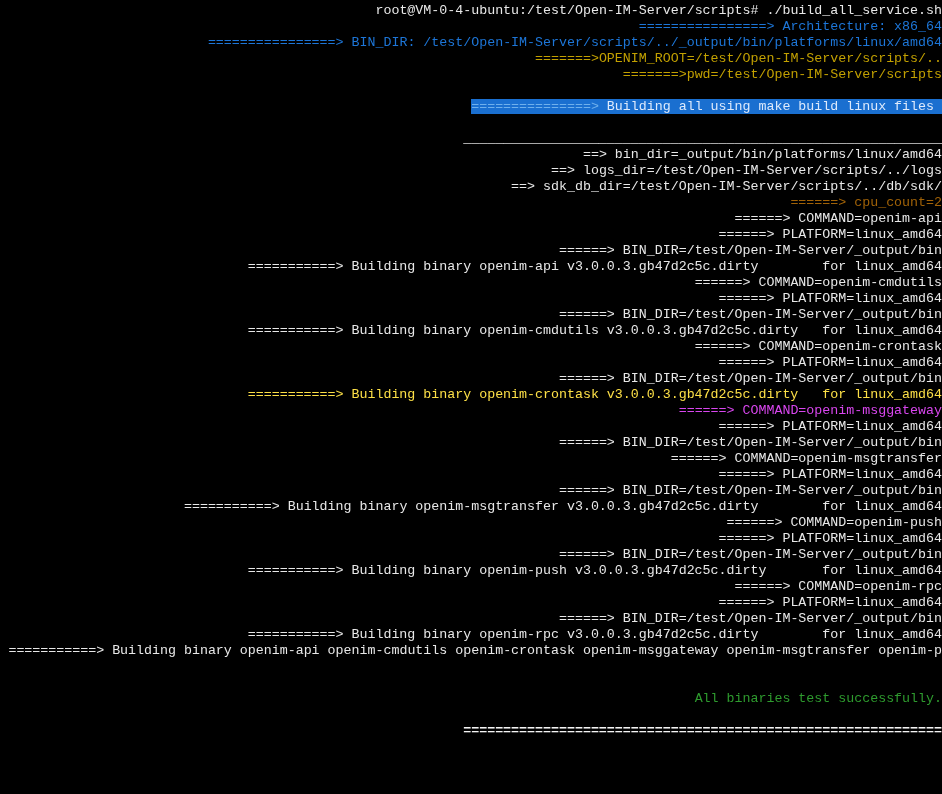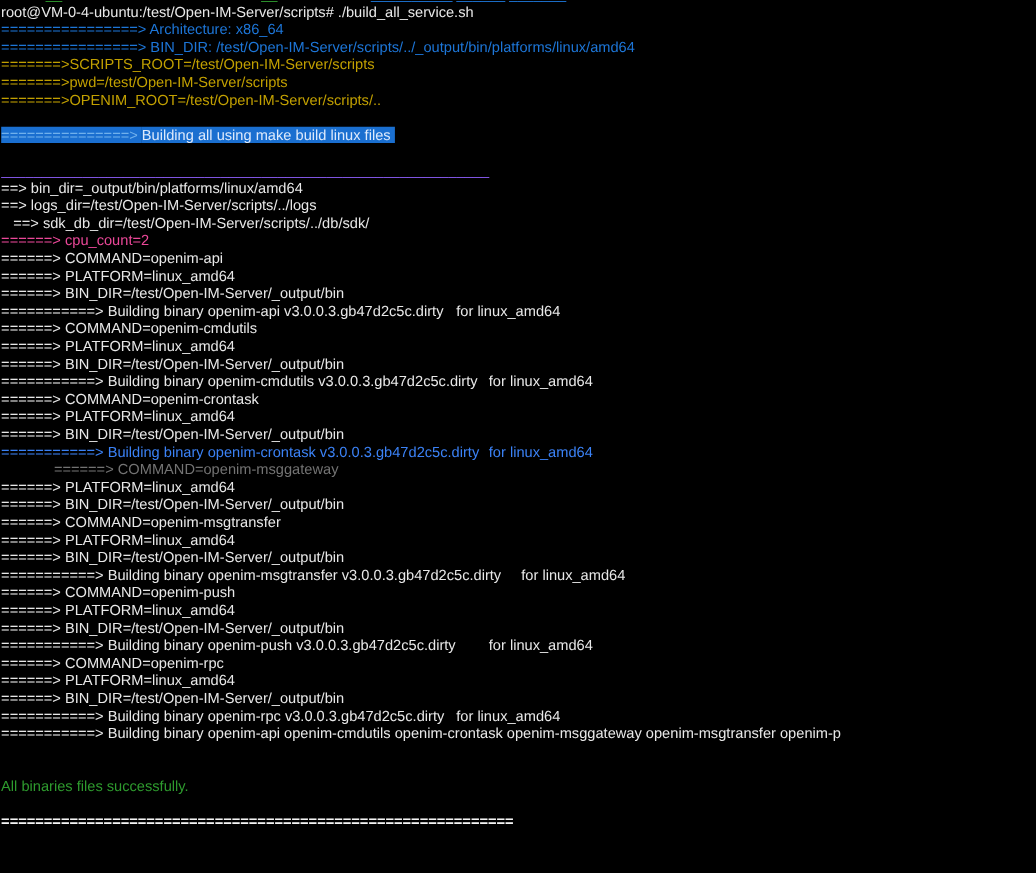--- a/index.html
+++ b/index.html
@@ -6,24 +6,25 @@
     margin: 0;
     padding: 0;
     background: #000000;
   }
   .screen {
     position: relative;
     width: 942px;
     height: 794px;
     overflow: hidden;
     background: #000000;
-    font-family: Liberation Sans, sans-serif;
+    font-family: Liberation Mono, monospace;
     font-size: 13.3px;
     line-height: 16px;
     tab-size: 8;
+    text-align: right;
     -moz-tab-size: 8;
   }
   .term {
     position: absolute;
     top: -13px;
     left: 1px;
     right: 0;
   }
   .line {
     height: 16px;
@@ -36,58 +37,57 @@
 </style>
 </head>
 <body>
 
 <div class="screen">
   <div class="term">
       <div class="line"><span style="color: rgb(232, 232, 232);">           </span><span style="color: rgb(46, 155, 46);">__</span><span style="color: rgb(232, 232, 232);">                                                 </span><span style="color: rgb(46, 155, 46);">__</span><span style="color: rgb(232, 232, 232);">                       </span><span style="color: rgb(29, 118, 216);">__________ ______ _______</span></div>
       <div class="line"><span style="color: rgb(232, 232, 232);">root@VM-0-4-ubuntu:/test/Open-IM-Server/scripts# ./build_all_service.sh</span></div>
       <div class="line"><span style="color: rgb(29, 118, 216);">================&gt; Architecture: x86_64</span></div>
       <div class="line"><span style="color: rgb(29, 118, 216);">================&gt; BIN_DIR: /test/Open-IM-Server/scripts/../_output/bin/platforms/linux/amd64</span></div>
-      <div class="line"><span style="color: rgb(194, 160, 0);">=======&gt;SCRIPTS_ROOT=/test/Open-IM-Server/scripts</span></div>
+      <div class="line"><span style="color: rgb(194, 160, 0);">=======&gt;OPENIM_ROOT=/test/Open-IM-Server/scripts/..</span></div>
       <div class="line"><span style="color: rgb(194, 160, 0);">=======&gt;pwd=/test/Open-IM-Server/scripts</span></div>
-      <div class="line"><span style="color: rgb(194, 160, 0);">=======&gt;OPENIM_ROOT=/test/Open-IM-Server/scripts/..</span></div>
       <div class="line"></div>
       <div class="line"><span style="color: rgb(111, 176, 236); background: rgb(26, 111, 208);">===============&gt; </span><span style="color: rgb(221, 234, 252); background: rgb(26, 111, 208);">Building all using make build linux files </span></div>
       <div class="line"></div>
-      <div class="line"><span style="color: #8b5cf6;">____________________________________________________________</span></div>
+      <div class="line"><span style="color: #ffffff;">____________________________________________________________</span></div>
       <div class="line"><span style="color: rgb(232, 232, 232);">==&gt; bin_dir=_output/bin/platforms/linux/amd64</span></div>
       <div class="line"><span style="color: rgb(232, 232, 232);">==&gt; logs_dir=/test/Open-IM-Server/scripts/../logs</span></div>
       <div class="line"><span style="color: rgb(232, 232, 232); padding-left: 11px;">==&gt; sdk_db_dir=/test/Open-IM-Server/scripts/../db/sdk/</span></div>
-      <div class="line"><span style="color: #ec4899;">======&gt; cpu_count=2</span></div>
+      <div class="line"><span style="color: #a16207;">======&gt; cpu_count=2</span></div>
       <div class="line"><span style="color: rgb(232, 232, 232); margin-top: 30px;">======&gt; COMMAND=openim-api</span></div>
       <div class="line"><span style="color: rgb(232, 232, 232);">======&gt; PLATFORM=linux_amd64</span></div>
       <div class="line"><span style="color: rgb(232, 232, 232);">======&gt; BIN_DIR=/test/Open-IM-Server/_output/bin</span></div>
       <div class="line"><span style="color: rgb(232, 232, 232);">===========&gt; Building binary openim-api v3.0.0.3.gb47d2c5c.dirty	for linux_amd64</span></div>
       <div class="line"><span style="color: rgb(232, 232, 232);">======&gt; COMMAND=openim-cmdutils</span></div>
       <div class="line"><span style="color: rgb(232, 232, 232);">======&gt; PLATFORM=linux_amd64</span></div>
       <div class="line"><span style="color: rgb(232, 232, 232);">======&gt; BIN_DIR=/test/Open-IM-Server/_output/bin</span></div>
       <div class="line"><span style="color: rgb(232, 232, 232);">===========&gt; Building binary openim-cmdutils v3.0.0.3.gb47d2c5c.dirty	for linux_amd64</span></div>
       <div class="line"><span style="color: rgb(232, 232, 232);">======&gt; COMMAND=openim-crontask</span></div>
       <div class="line"><span style="color: rgb(232, 232, 232);">======&gt; PLATFORM=linux_amd64</span></div>
       <div class="line"><span style="color: rgb(232, 232, 232);">======&gt; BIN_DIR=/test/Open-IM-Server/_output/bin</span></div>
-      <div class="line"><span style="color: #3b82f6;">===========&gt; Building binary openim-crontask v3.0.0.3.gb47d2c5c.dirty	for linux_amd64</span></div>
-      <div class="line"><span style="color: #737373; margin-left: 48px;">======&gt; COMMAND=openim-msggateway</span></div>
+      <div class="line"><span style="color: #fde047;">===========&gt; Building binary openim-crontask v3.0.0.3.gb47d2c5c.dirty	for linux_amd64</span></div>
+      <div class="line"><span style="color: #d946ef; margin-left: 48px;">======&gt; COMMAND=openim-msggateway</span></div>
       <div class="line"><span style="color: rgb(232, 232, 232);">======&gt; PLATFORM=linux_amd64</span></div>
       <div class="line"><span style="color: rgb(232, 232, 232);">======&gt; BIN_DIR=/test/Open-IM-Server/_output/bin</span></div>
       <div class="line"><span style="color: rgb(232, 232, 232);">======&gt; COMMAND=openim-msgtransfer</span></div>
       <div class="line"><span style="color: rgb(232, 232, 232);">======&gt; PLATFORM=linux_amd64</span></div>
       <div class="line"><span style="color: rgb(232, 232, 232);">======&gt; BIN_DIR=/test/Open-IM-Server/_output/bin</span></div>
       <div class="line"><span style="color: rgb(232, 232, 232);">===========&gt; Building binary openim-msgtransfer v3.0.0.3.gb47d2c5c.dirty	for linux_amd64</span></div>
       <div class="line"><span style="color: rgb(232, 232, 232);">======&gt; COMMAND=openim-push</span></div>
       <div class="line"><span style="color: rgb(232, 232, 232);">======&gt; PLATFORM=linux_amd64</span></div>
       <div class="line"><span style="color: rgb(232, 232, 232);">======&gt; BIN_DIR=/test/Open-IM-Server/_output/bin</span></div>
       <div class="line"><span style="color: rgb(232, 232, 232);">===========&gt; Building binary openim-push v3.0.0.3.gb47d2c5c.dirty	for linux_amd64</span></div>
       <div class="line"><span style="color: rgb(232, 232, 232);">======&gt; COMMAND=openim-rpc</span></div>
       <div class="line"><span style="color: rgb(232, 232, 232);">======&gt; PLATFORM=linux_amd64</span></div>
       <div class="line"><span style="color: rgb(232, 232, 232);">======&gt; BIN_DIR=/test/Open-IM-Server/_output/bin</span></div>
       <div class="line"><span style="color: rgb(232, 232, 232);">===========&gt; Building binary openim-rpc v3.0.0.3.gb47d2c5c.dirty	for linux_amd64</span></div>
       <div class="line"><span style="color: rgb(232, 232, 232);">===========&gt; Building binary openim-api openim-cmdutils openim-crontask openim-msggateway openim-msgtransfer openim-p</span></div>
       <div class="line"></div>
       <div class="line"></div>
-      <div class="line"><span style="color: rgb(46, 155, 46);">All binaries files successfully.</span></div>
+      <div class="line"><span style="color: rgb(46, 155, 46);">All binaries test successfully.</span></div>
       <div class="line"></div>
       <div class="line"><span style="color: rgb(244, 244, 244); font-weight: bold;">============================================================</span></div>
     </div>
 </div>
 
 </body></html>

